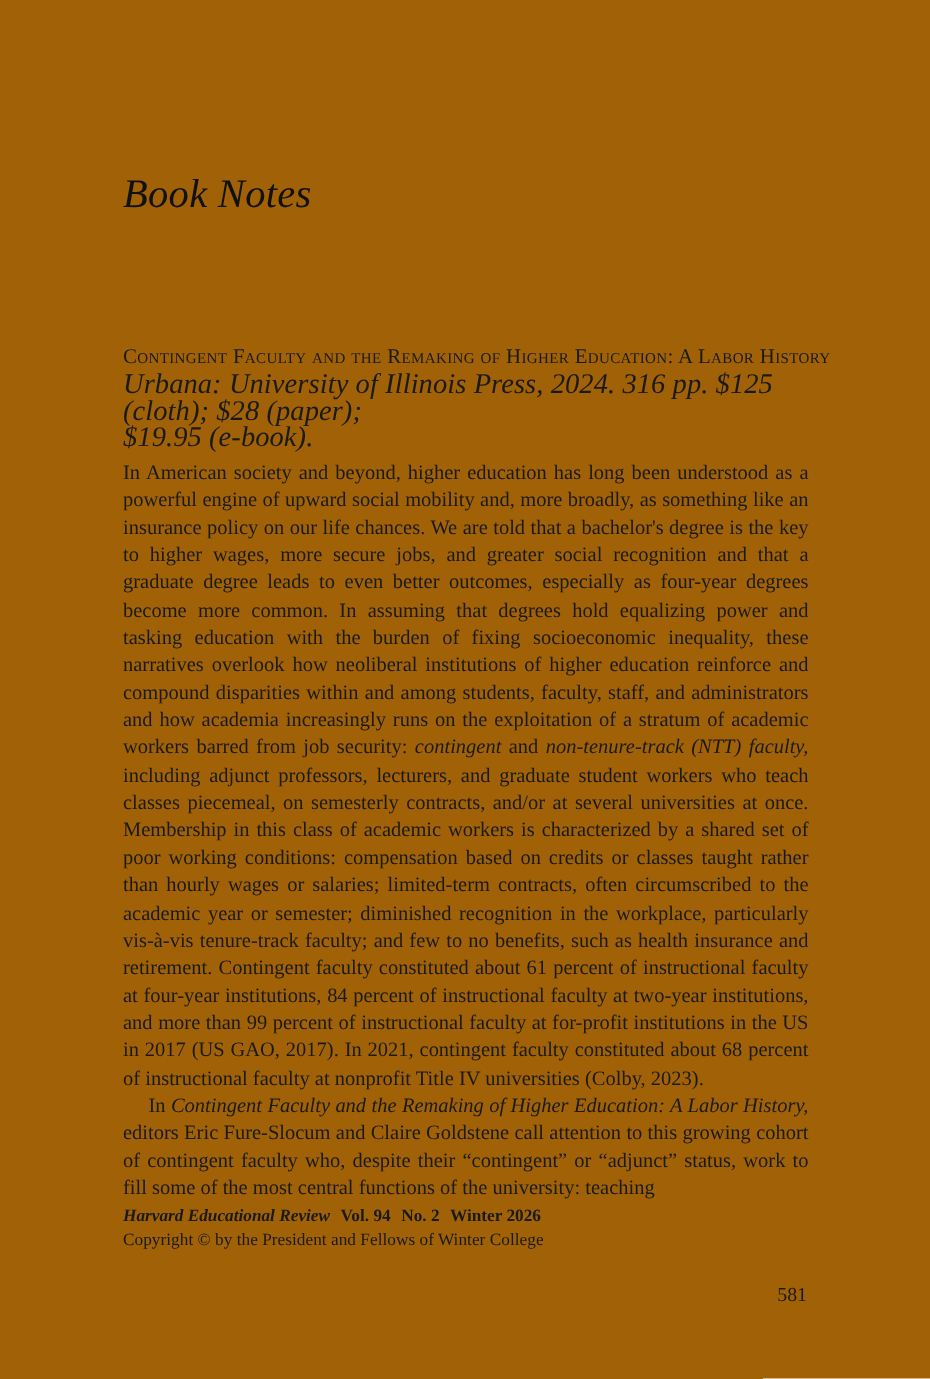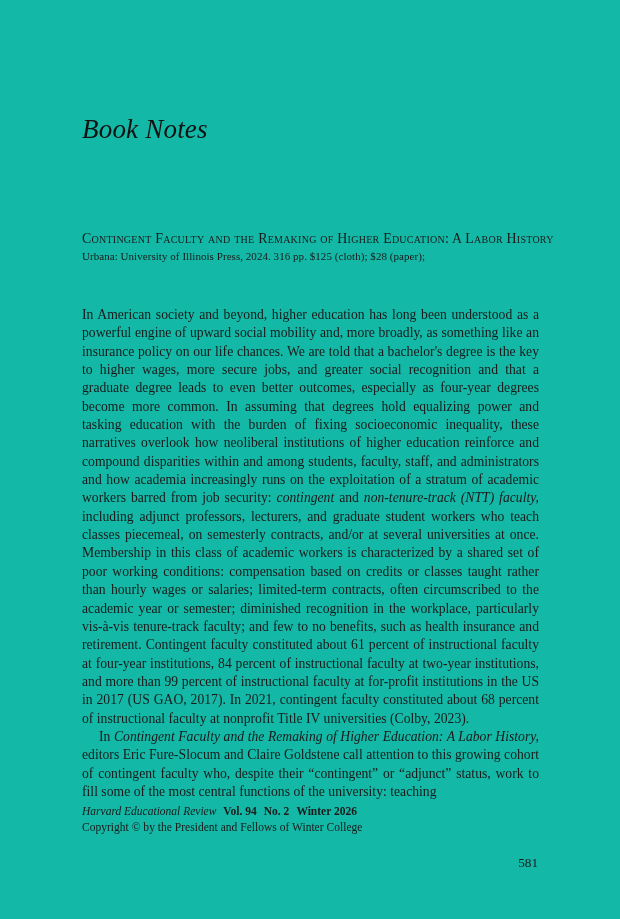--- a/index.html
+++ b/index.html
@@ -14,21 +14,21 @@
     font-family: "Liberation Serif", serif;
     color: #1a1a1a;
     -webkit-font-smoothing: antialiased;
   }
   .page {
     position: absolute;
     left: 0;
     top: 0;
     width: 620px;
     height: 919px;
-    background: #14b8a6;
+    background: #a16207;
     overflow: hidden;
   }
 
   
   .section-title {
     position: absolute;
     left: 82px;
     top: 112px;
     font-family: "Liberation Serif", serif;
     font-style: italic;
@@ -54,21 +54,22 @@
     font-variant: small-caps;
     font-size: 13.9px;
     letter-spacing: 0.25px;
     white-space: nowrap;
   }
   .citation .editors {
     font-size: 13.4px;
     letter-spacing: 0.05px;
   }
   .citation .imprint {
-    font-size: 11px;
+    font-style: italic;
+    font-size: 19px;
     letter-spacing: 0.05px;
   }
 
   
   .body-block {
     position: absolute;
     left: 82px;
     top: 306px;
     width: 457px;
   }
@@ -94,20 +95,21 @@
     position: absolute;
     left: 82px;
     top: 804px;
     width: 460px;
     font-size: 11.5px;
     line-height: 15.6px;
     color: #1a1a1a;
   }
   .footer .journal {
     font-style: italic;
+    font-weight: bold;
   }
   .footer .volinfo {
     font-style: normal;
     font-weight: bold;
   }
   .footer .copyright {
     font-style: normal;
     letter-spacing: 0.02px;
   }
   .sp-wide { display: inline-block; width: 7px; }
@@ -126,20 +128,21 @@
 </head>
 <body>
 
 <div class="page">
 
   <h1 class="section-title">Book Notes</h1>
 
   <div class="citation">
     <div class="booktitle">Contingent Faculty and the Remaking of Higher Education: A Labor History</div>
     <div class="imprint">Urbana: University of Illinois Press, 2024. 316 pp. $125 (cloth); $28 (paper);</div>
+    <div class="imprint">$19.95 (e-book).</div>
   </div>
 
   <div class="body-block">
     <p><span>In American society and beyond, higher education has long been understood as a powerful engine of upward social mobility and, more broadly, as something like an insurance policy on our life chances. We are told that a bachelor's degree is the key to higher wages, more secure jobs, and greater social recognition and that a graduate degree leads to even better outcomes, especially as four-year degrees become more common. In assuming that degrees hold equalizing power and tasking education with the burden of fixing socioeconomic inequality, these narratives overlook how neoliberal institutions of higher education reinforce and compound disparities within and among students, faculty, staff, and administrators and how academia increasingly runs on the exploitation of a stratum of academic workers barred from job security: </span><em>contingent</em><span> and </span><em>non-tenure-track (NTT) faculty,</em><span> including adjunct professors, lecturers, and graduate student workers who teach classes piecemeal, on semesterly contracts, and/or at several universities at once. Membership in this class of academic workers is characterized by a shared set of poor working conditions: compensation based on credits or classes taught rather than hourly wages or salaries; limited-term contracts, often circumscribed to the academic year or semester; diminished recognition in the workplace, particularly vis-à-vis tenure-track faculty; and few to no benefits, such as health insurance and retirement. Contingent faculty constituted about 61 percent of instructional faculty at four-year institutions, 84 percent of instructional faculty at two-year institutions, and more than 99 percent of instructional faculty at for-profit institutions in the US in 2017 (US GAO, 2017). In 2021, contingent faculty constituted about 68 percent of instructional faculty at nonprofit Title IV universities (Colby, 2023).</span></p>
 
     <p class="indent"><span>In </span><em>Contingent Faculty and the Remaking of Higher Education: A Labor History,</em><span> editors Eric Fure-Slocum and Claire Goldstene call attention to this growing cohort of contingent faculty who, despite their “contingent” or “adjunct” status, work to fill some of the most central functions of the university: teaching</span></p>
   </div>
 
   <div class="footer">
     <div><span class="journal">Harvard Educational Review</span><span class="sp-wide"></span><span class="volinfo">Vol. 94</span><span class="sp-wide"></span><span class="volinfo">No. 2</span><span class="sp-wide"></span><span class="volinfo">Winter 2026</span></div>

